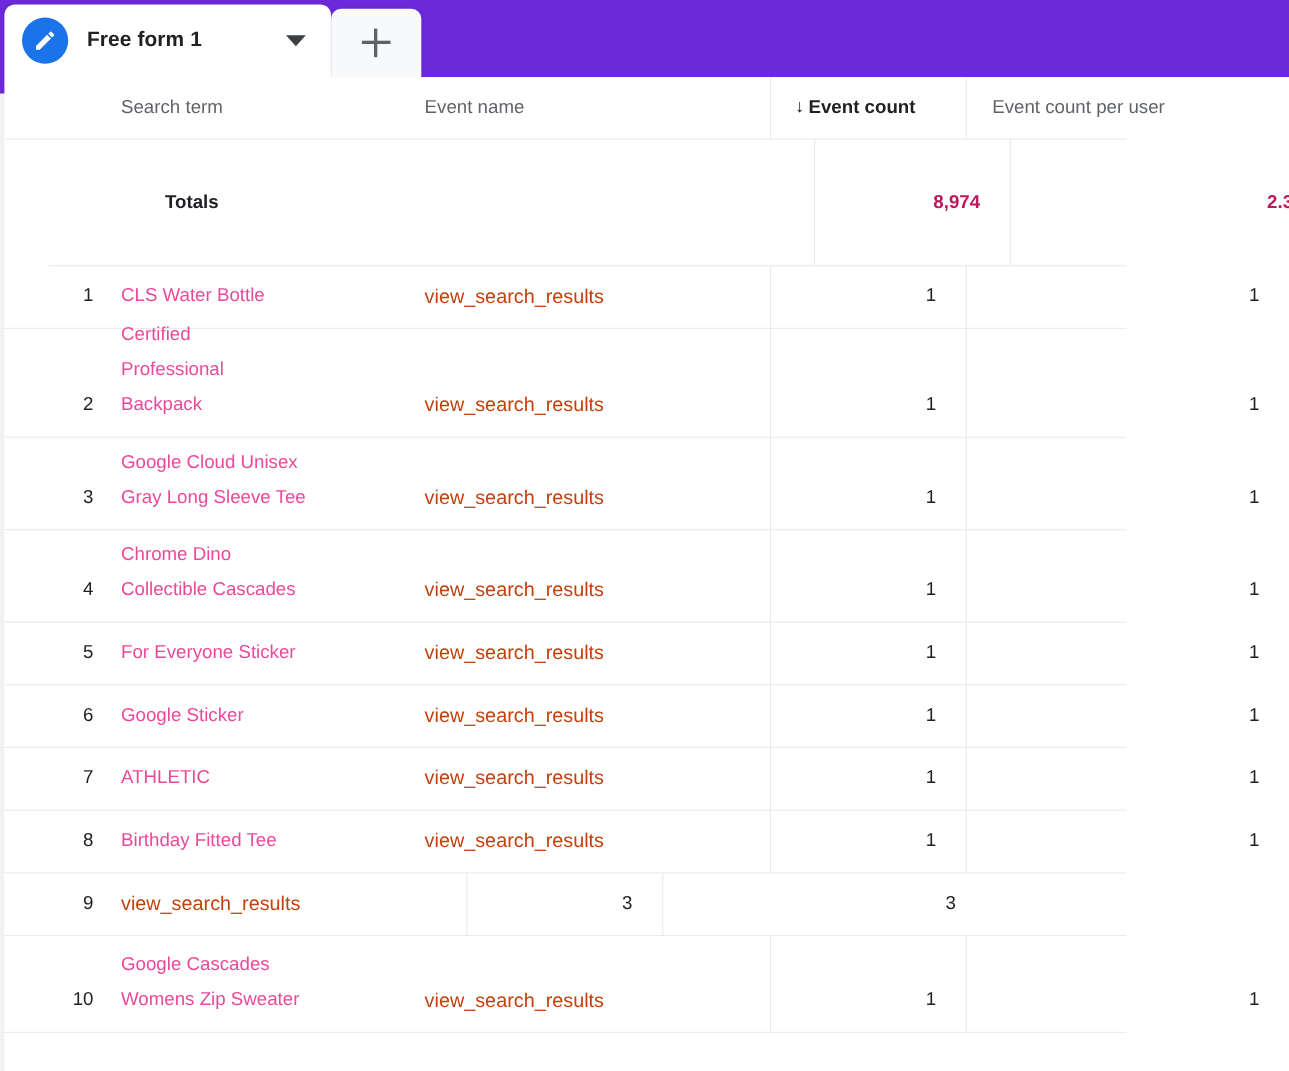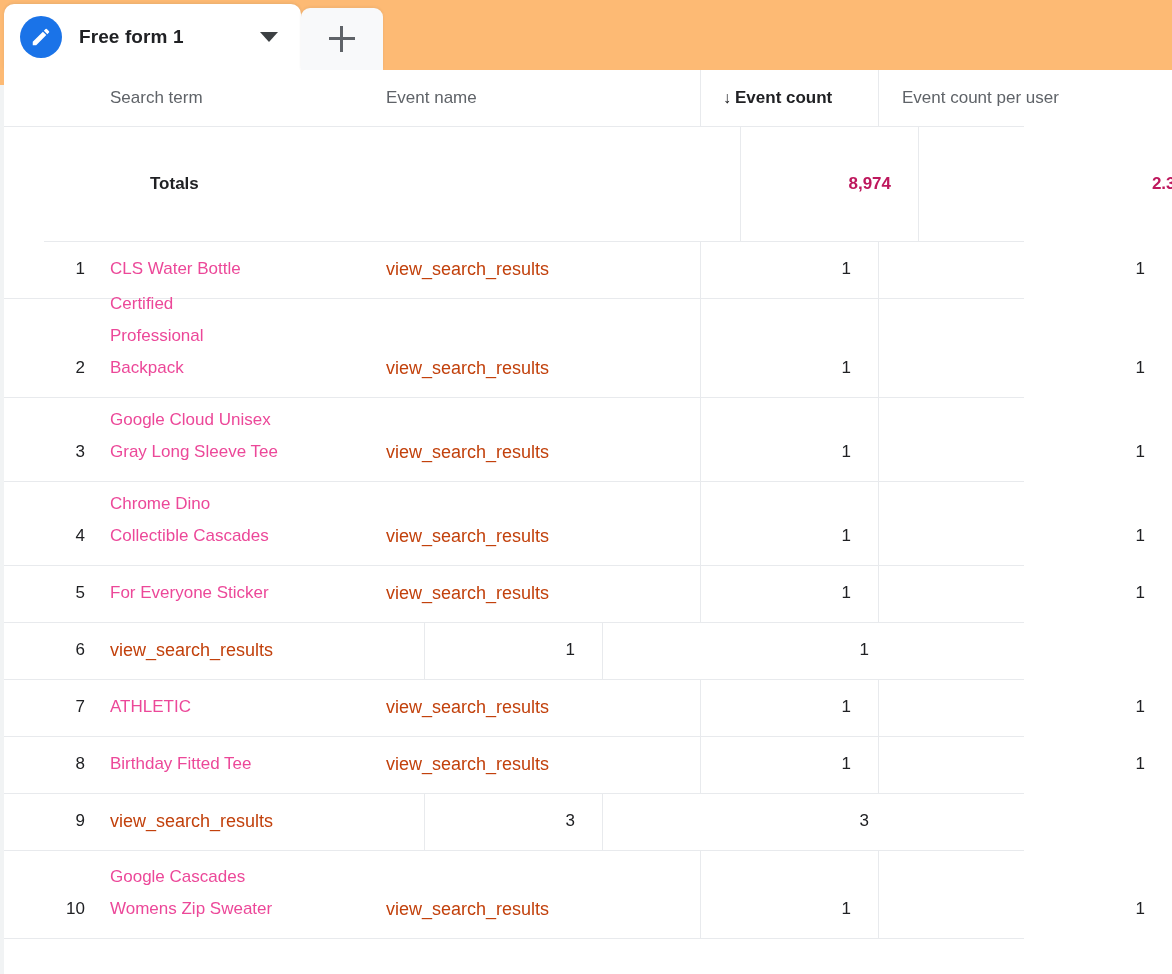--- a/index.html
+++ b/index.html
@@ -15,21 +15,21 @@
     overflow: hidden;
     background: #f1f3f4;
   }
 
   
   .tabstrip {
     position: absolute;
     left: 0; top: 0;
     width: 1172px;
     height: 85px;
-    background: #fdba74;
+    background: #6d28d9;
   }
   .tab {
     position: absolute;
     left: 4px; top: 4px;
     width: 297px; height: 66px;
     background: #ffffff;
     border-radius: 10px 10px 0 0;
     box-shadow: 0 -1px 3px rgba(60,64,67,0.10);
     display: flex;
     align-items: center;
@@ -371,20 +371,23 @@
                 <span class="bar-fill" style="width: 90%;"></span>
                 <span class="bar-line" style="width: 90%;"></span>
               </span>
               <span class="num-txt">1</span>
             </div>
           </div>
           <div class="row drow" style="height: 57px;">
             <div class="cell c-idx">
               <span class="idx-txt">6</span>
             </div>
+            <div class="cell c-term">
+              <span class="term-txt">Google Sticker</span>
+            </div>
             <div class="cell c-event">
               <span class="event-txt">view_search_results</span>
             </div>
             <div class="cell c-count">
               <span class="bar-wrap">
                 <span class="bar-fill" style="width: 20%;"></span>
                 <span class="bar-line" style="width: 20%;"></span>
               </span>
               <span class="num-txt">1</span>
             </div>

